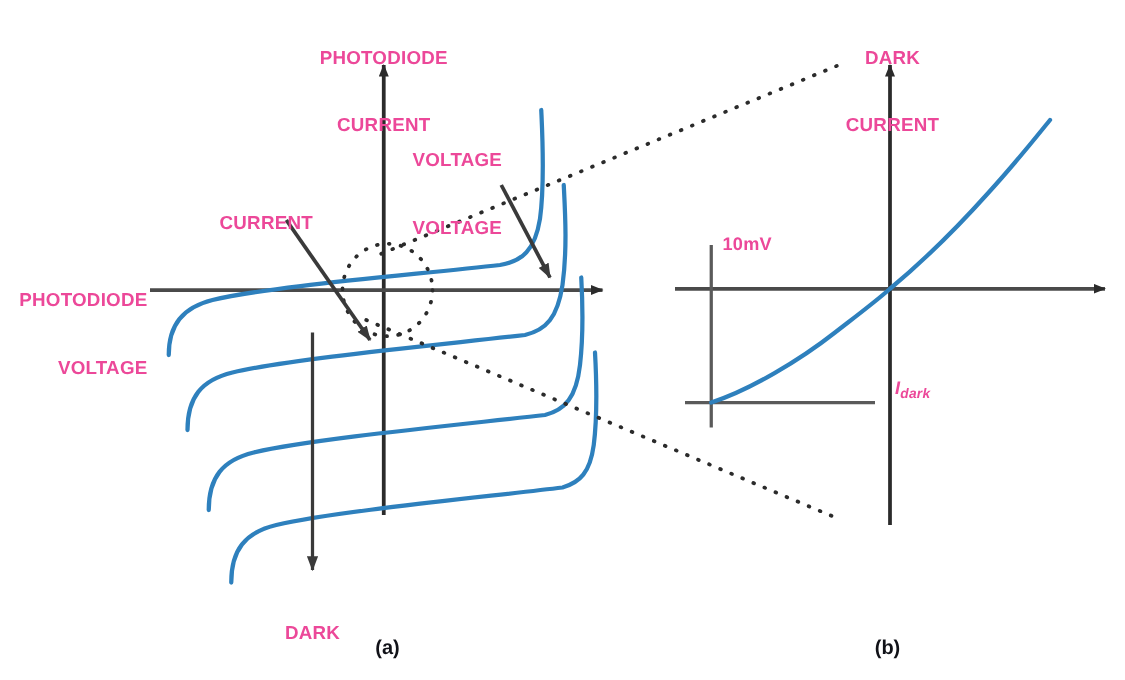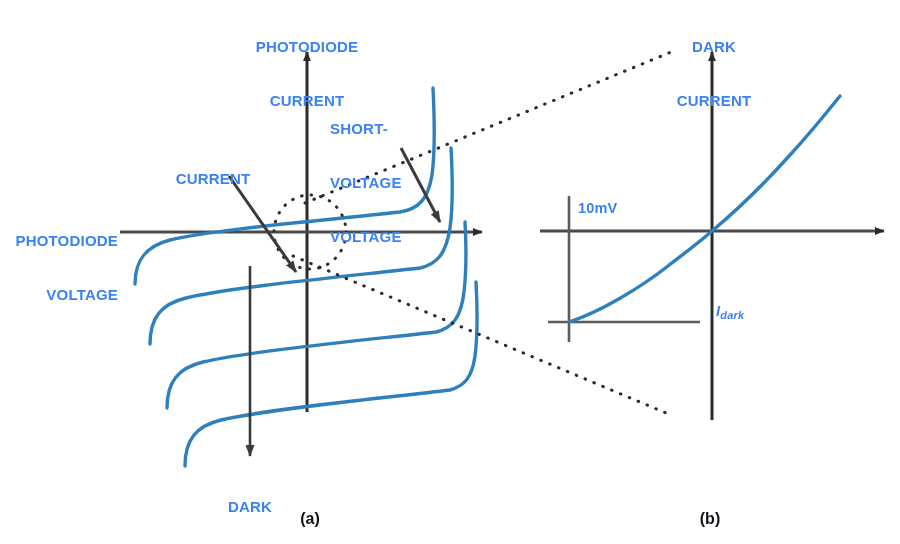--- a/index.html
+++ b/index.html
@@ -24,21 +24,21 @@
     position: absolute;
     left: 0; top: 0;
     width: 900px;
     height: 544px;
     display: block;
   }
   .lbl {
     position: absolute;
     font-family: "Liberation Sans", sans-serif;
     font-weight: bold;
-    color: #3b82f6;
+    color: #ec4899;
     font-size: 15px;
     line-height: 18px;
     letter-spacing: 0.2px;
     white-space: pre;
     user-select: none;
   }
   .lbl.center { text-align: center; }
   .lbl.right  { text-align: right; }
   .lbl.small  { font-size: 14.5px; }
   .panel-tag {
@@ -126,36 +126,35 @@
   <div class="lbl right" style="left:0px; top:196px; width:118px;">
     <div>PHOTODIODE</div>
     <div>VOLTAGE</div>
   </div>
 
   <div class="lbl center" style="left:118px; top:134px; width:190px;">
     <div>CURRENT</div>
   </div>
 
   <div class="lbl" style="left:330px; top:84px; width:120px;">
-    <div>SHORT-</div>
     <div>VOLTAGE</div>
     <div>VOLTAGE</div>
   </div>
 
   <div class="lbl center" style="left:175px; top:462px; width:150px;">
     <div>DARK</div>
     
   </div>
 
   <div class="panel-tag" style="left:265px; top:510px; width:90px;">(a)</div>
 
   <div class="lbl center" style="left:634px; top:2px; width:160px;">
     <div>DARK</div>
     <div>CURRENT</div>
   </div>
 
-  <div class="lbl small" style="left:578px; top:199px;">10mV</div>
+  <div class="lbl small" style="left:578px; top:187px;">10mV</div>
 
   <div class="lbl small" style="left:716px; top:302px;font-style:italic;"><span>I</span><span class="sub">dark</span></div>
 
   <div class="panel-tag" style="left:665px; top:510px; width:90px;">(b)</div>
 
 </div>
 
 </body></html>

